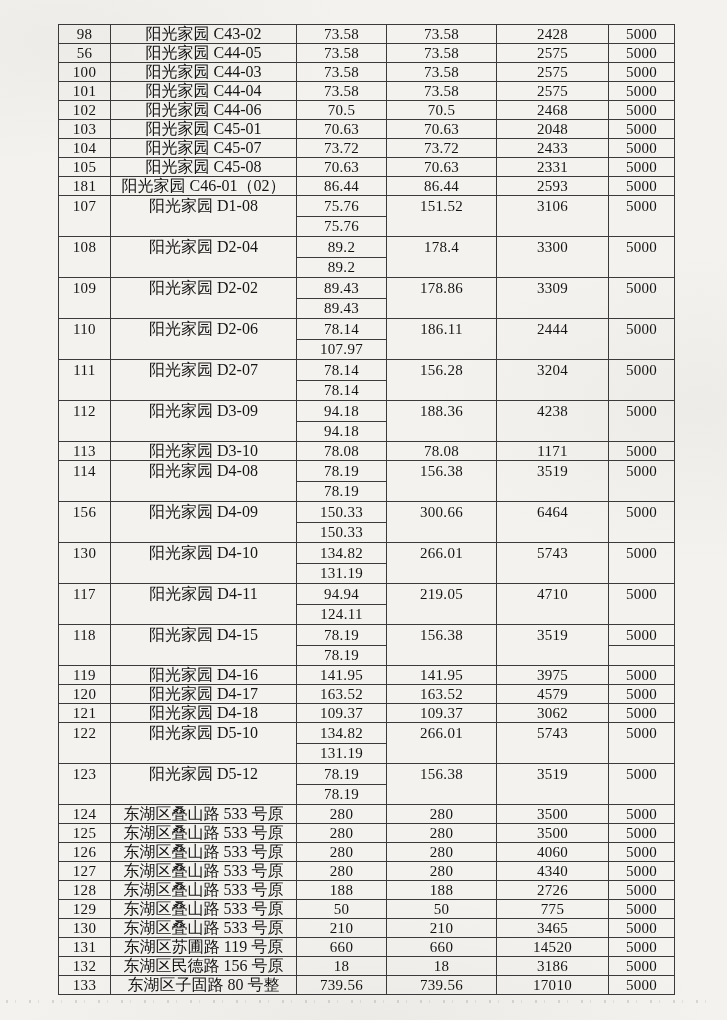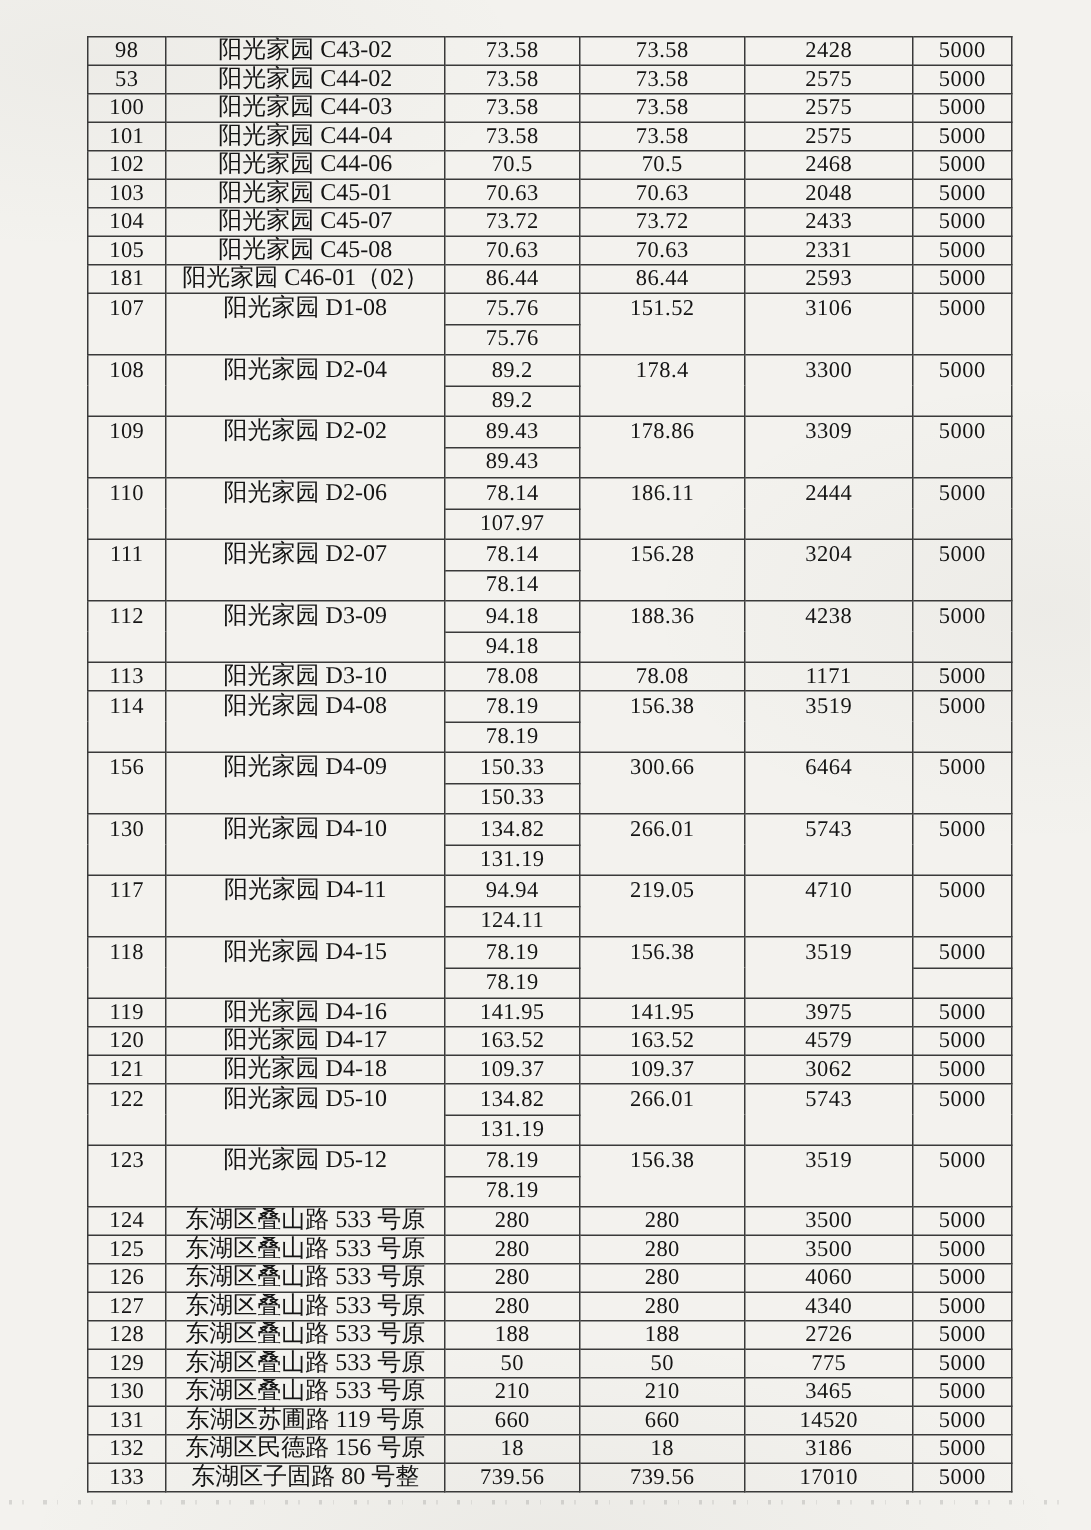--- a/index.html
+++ b/index.html
@@ -64,22 +64,22 @@
     <tbody>
         <tr class="single">
           <td class="c-num">98</td>
           <td class="c-name">阳光家园 C43-02</td>
           <td class="c-num">73.58</td>
           <td class="c-num">73.58</td>
           <td class="c-num">2428</td>
           <td class="c-num">5000</td>
         </tr>
         <tr class="single">
-          <td class="c-num">53</td>
-          <td class="c-name">阳光家园 C44-02</td>
+          <td class="c-num">56</td>
+          <td class="c-name">阳光家园 C44-05</td>
           <td class="c-num">73.58</td>
           <td class="c-num">73.58</td>
           <td class="c-num">2575</td>
           <td class="c-num">5000</td>
         </tr>
         <tr class="single">
           <td class="c-num">100</td>
           <td class="c-name">阳光家园 C44-03</td>
           <td class="c-num">73.58</td>
           <td class="c-num">73.58</td>

